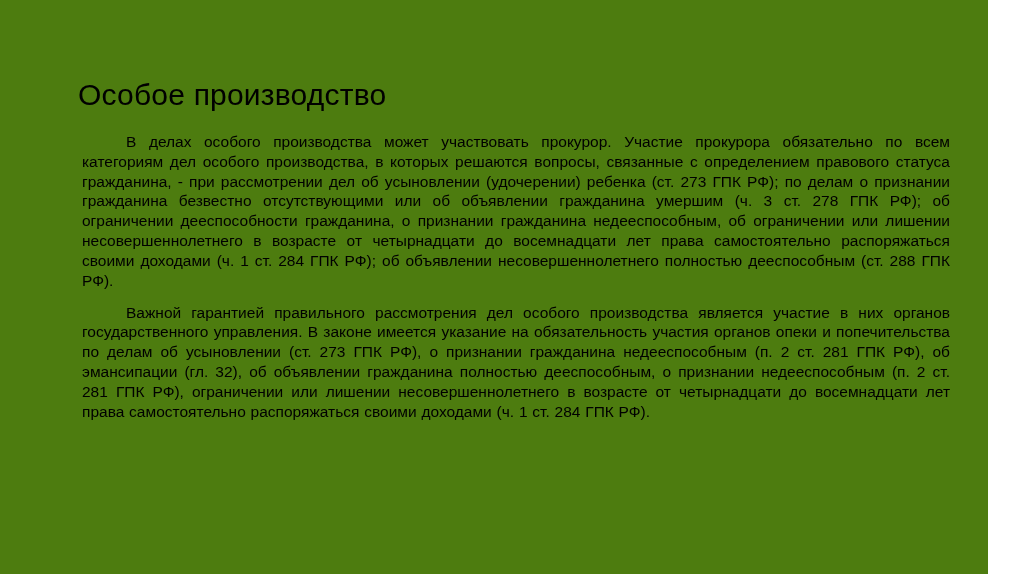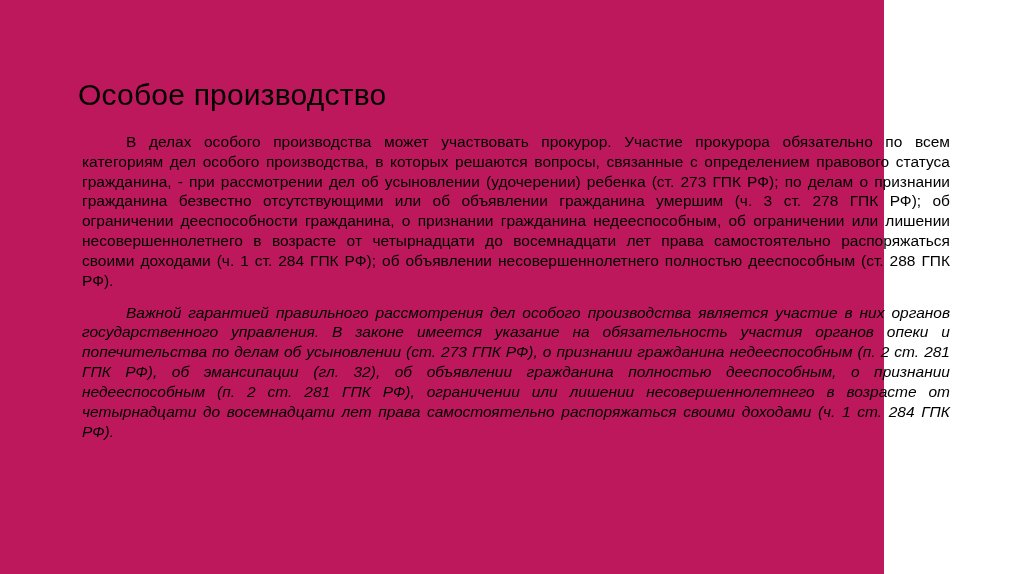--- a/index.html
+++ b/index.html
@@ -9,23 +9,23 @@
   }
   body {
     width: 1024px;
     height: 574px;
     font-family: "Liberation Sans", sans-serif;
     color: #000000;
     overflow: hidden;
   }
   .slide {
     position: relative;
-    width: 884px;
+    width: 988px;
     height: 574px;
-    background: #be185d;
+    background: #4d7c0f;
     box-sizing: border-box;
   }
   .slide-title {
     position: absolute;
     left: 78px;
     top: 58px;
     width: 880px;
     font-size: 30px;
     font-weight: normal;
     line-height: 1.15;
@@ -42,21 +42,20 @@
     margin: 0 0 12px 4px;
     font-size: 15.5px;
     line-height: 1.28;
     text-align: justify;
     text-indent: 44px;
     color: #000000;
     word-spacing: 0.5px;
   }
   .para:last-child {
     margin-bottom: 0;
-    font-style: italic;
   }
 </style>
 </head>
 <body>
 
 <div class="slide">
   <h1 class="slide-title">Особое производство</h1>
   <div class="body-block">
     <p class="para">В делах особого производства может участвовать прокурор. Участие прокурора обязательно по всем категориям дел особого производства, в которых решаются вопросы, связанные с определением правового статуса гражданина, - при рассмотрении дел об усыновлении (удочерении) ребенка (ст. 273 ГПК РФ); по делам о признании гражданина безвестно отсутствующими или об объявлении гражданина умершим (ч. 3 ст. 278 ГПК РФ); об ограничении дееспособности гражданина, о признании гражданина недееспособным, об ограничении или лишении несовершеннолетнего в возрасте от четырнадцати до восемнадцати лет права самостоятельно распоряжаться своими доходами (ч. 1 ст. 284 ГПК РФ); об объявлении несовершеннолетнего полностью дееспособным (ст. 288 ГПК РФ).</p>
     <p class="para">Важной гарантией правильного рассмотрения дел особого производства является участие в них органов государственного управления. В законе имеется указание на обязательность участия органов опеки и попечительства по делам об усыновлении (ст. 273 ГПК РФ), о признании гражданина недееспособным (п. 2 ст. 281 ГПК РФ), об эмансипации (гл. 32), об объявлении гражданина полностью дееспособным, о признании недееспособным (п. 2 ст. 281 ГПК РФ), ограничении или лишении несовершеннолетнего в возрасте от четырнадцати до восемнадцати лет права самостоятельно распоряжаться своими доходами (ч. 1 ст. 284 ГПК РФ).</p>

